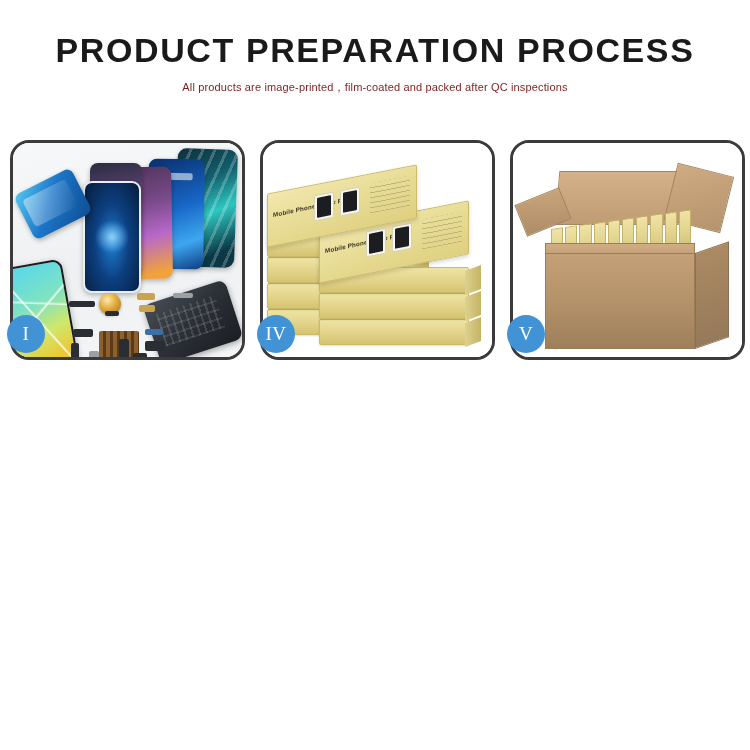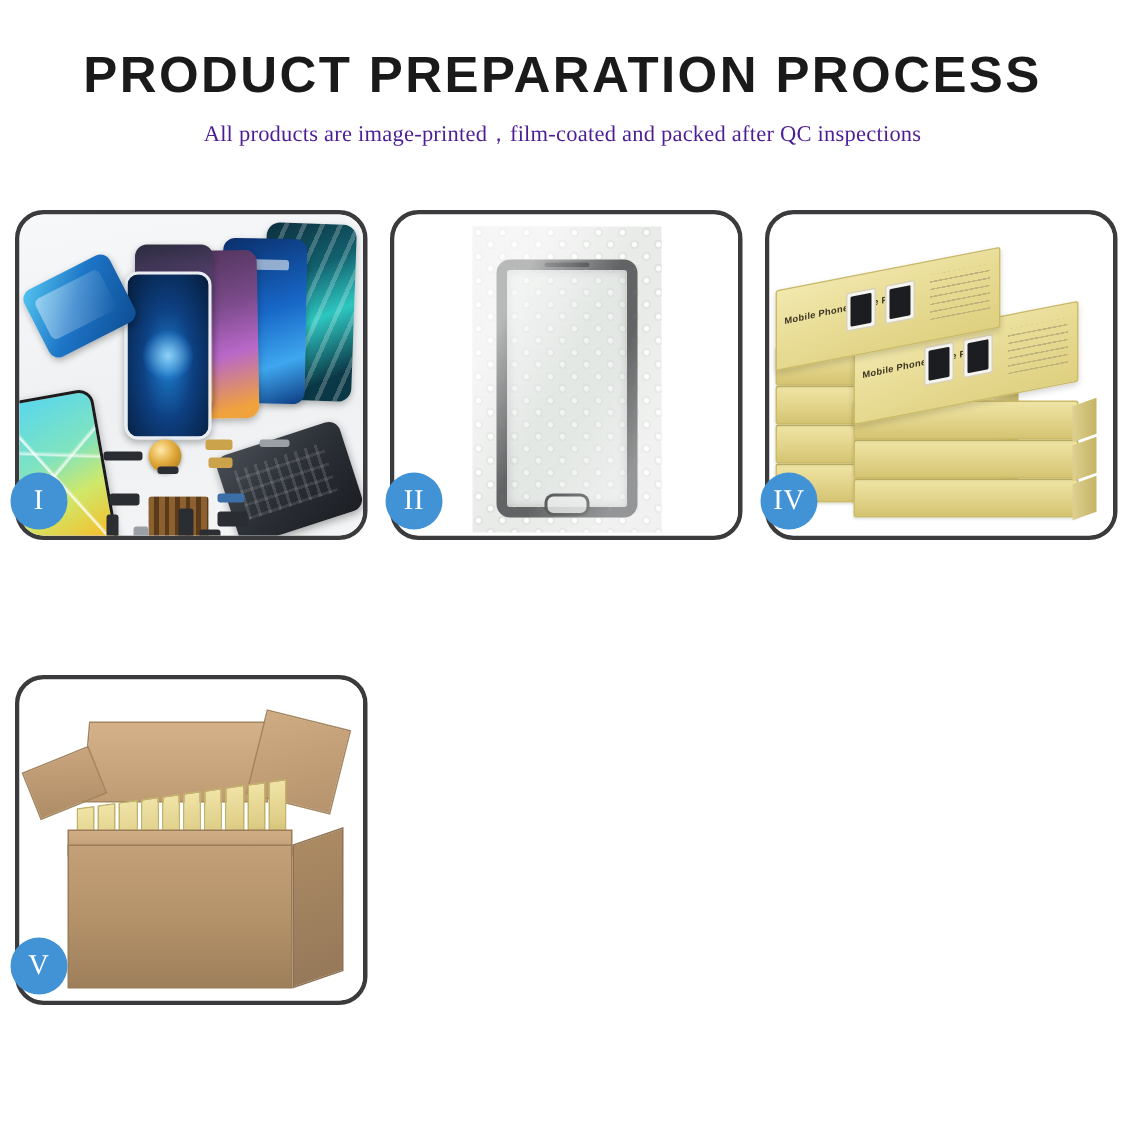--- a/index.html
+++ b/index.html
@@ -16,26 +16,25 @@
   .title {
     font-size:34px;
     font-weight:700;
     letter-spacing:1.6px;
     color:#1a1a1a;
     line-height:1.05;
     white-space:nowrap;
   }
   .subtitle {
     margin-top:11px;
-    font-size:15px;
+    font-size:11px;
     font-weight:400;
-    color:#4c1d95;
+    color:#7f1d1d;
     letter-spacing:0.15px;
     white-space:nowrap;
-    font-family:Liberation Serif, serif;
   }
 
   
   .grid {
     position:absolute;
     left:10px; top:140px;
     width:735px;
     display:grid;
     grid-template-columns:235px 235px 235px;
     grid-template-rows:220px 220px;
@@ -378,29 +377,20 @@
       <div class="part" style="left:132px;top:198px;width:20px;height:10px;"></div>
       <div class="part" style="left:106px;top:196px;width:10px;height:22px;"></div>
       <div class="part lt" style="left:76px;top:208px;width:10px;height:14px;"></div>
       <div class="part" style="left:120px;top:210px;width:14px;height:12px;"></div>
       <div class="part lt" style="left:160px;top:150px;width:20px;height:5px;"></div>
       <div class="part" style="left:92px;top:168px;width:14px;height:5px;"></div>
     </div>
     <div class="badge">I</div>
   </div>
 
-  <div class="panel">
-    <div class="panel-inner p2">
-      <div class="bubble-sheet">
-        <div class="screen-under"></div>
-        <div class="bubble-gloss"></div>
-      </div>
-    </div>
-    <div class="badge">II</div>
-  </div>
 
 
   <div class="panel">
     <div class="panel-inner p4">
       <div class="stack">
         <div class="ybox" style="left:0;top:156px;width:150px;">
             <span class="side"></span>
           </div>
         <div class="ybox" style="left:0;top:130px;width:150px;">
             <span class="side"></span>

